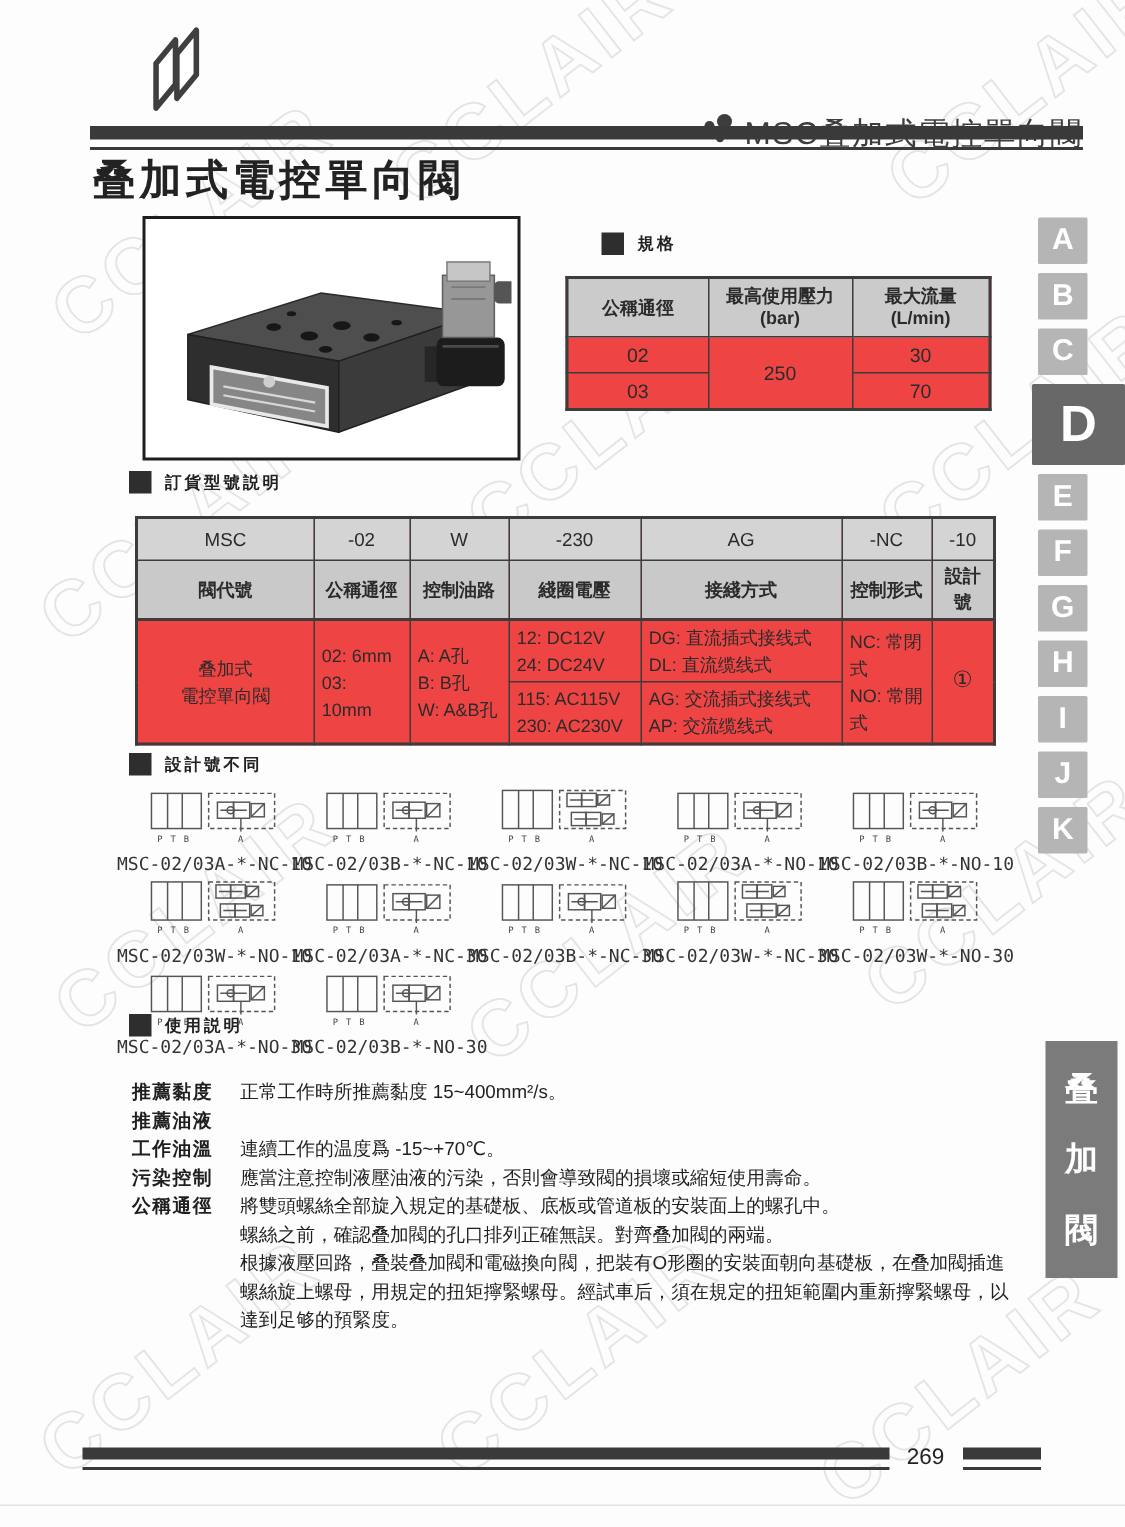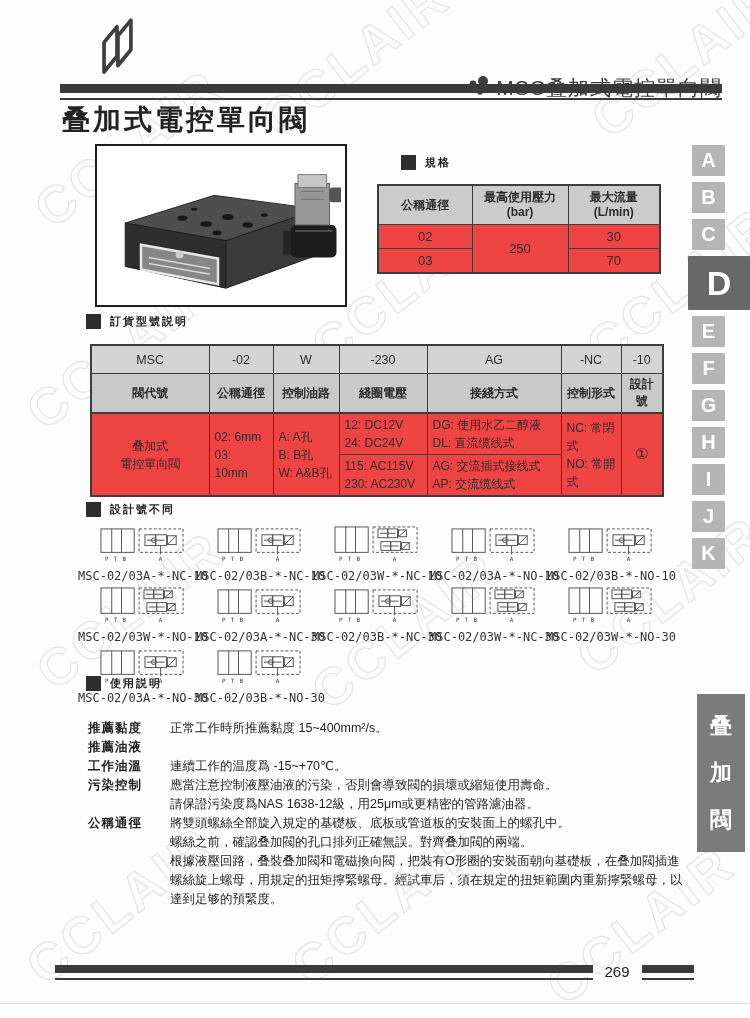--- a/index.html
+++ b/index.html
@@ -37,21 +37,21 @@
   .footnote{position:absolute;left:95px;top:466px;font-size:12.5px;color:#222;letter-spacing:.5px;}
   
   .symbols-grid{position:absolute;left:90px;top:525px;width:580px;display:flex;flex-wrap:wrap;column-gap:11px;row-gap:3px;z-index:1;}
   .sym-cell{width:106px;height:58px;display:flex;flex-direction:column;align-items:center;}
   .sym-label{font-family:"DejaVu Sans Mono",monospace;font-size:12px;color:#333;white-space:nowrap;margin-top:1px;}
   .sym-svg text{font-family:"DejaVu Sans Mono",monospace;font-size:6px;fill:#444;}
   
   .usage-body{position:absolute;left:88px;top:719px;width:606px;font-size:12.5px;color:#1f1f1f;}
   .u-row{display:flex;align-items:flex-start;}
   .u-label{width:62px;flex:0 0 auto;font-weight:bold;line-height:19px;letter-spacing:1px;}
-  .u-lines{flex:1;margin-left:20px;line-height:19px;}
+  .u-lines{flex:1;margin-left:10px;line-height:19px;}
   
   .side-tabs{position:absolute;left:688px;top:145px;width:62px;display:flex;flex-direction:column;gap:6px;z-index:2;}
   .tab{width:33px;height:31px;margin-left:4px;background:#b5b5b5;color:#fff;font-weight:bold;font-size:20px;
        display:flex;align-items:center;justify-content:center;border-radius:1px;}
   .tab.active{width:62px;height:54px;margin-left:0;background:#686868;font-size:34px;}
   .category-tab{position:absolute;left:697px;top:694px;width:48px;height:158px;background:#7b7b7b;color:#fff;
        display:flex;flex-direction:column;align-items:center;justify-content:space-evenly;
        font-size:22px;font-weight:bold;z-index:2;}
   
   .f-bar1{position:absolute;left:55px;top:965px;width:538px;height:8px;background:#3a3a3a;}
@@ -209,21 +209,21 @@
         <td rowspan="2">
           <div>A: A孔</div>
               <div>B: B孔</div>
               <div>W: A&amp;B孔</div>
         </td>
         <td>
           <div>12: DC12V</div>
               <div>24: DC24V</div>
         </td>
         <td>
-          <div>DG: 使用水乙二醇液</div>
+          <div>DG: 直流插式接线式</div>
               <div>DL: 直流缆线式</div>
         </td>
         <td rowspan="2">
           <div>NC: 常閉式</div>
               <div>NO: 常開式</div>
         </td>
         <td rowspan="2" class="tc" style="font-size:15px;">①</td>
       </tr>
       <tr class="body">
         <td>
@@ -549,21 +549,20 @@
       <div class="u-row">
         <div class="u-label">工作油溫</div>
         <div class="u-lines">
             <div>連續工作的温度爲 -15~+70℃。</div>
           </div>
       </div>
       <div class="u-row">
         <div class="u-label">污染控制</div>
         <div class="u-lines">
           <div>應當注意控制液壓油液的污染，否則會導致閥的損壞或縮短使用壽命。</div>
-          <div>請保證污染度爲NAS 1638-12級，用25μm或更精密的管路濾油器。</div>
         </div>
       </div>
       <div class="u-row">
         <div class="u-label">公稱通徑</div>
         <div class="u-lines">
           <div>將雙頭螺絲全部旋入規定的基礎板、底板或管道板的安裝面上的螺孔中。</div>
           <div>螺絲之前，確認叠加閥的孔口排列正確無誤。對齊叠加閥的兩端。</div>
           <div>根據液壓回路，叠裝叠加閥和電磁換向閥，把裝有O形圈的安裝面朝向基礎板，在叠加閥插進</div>
           <div>螺絲旋上螺母，用規定的扭矩擰緊螺母。經試車后，須在規定的扭矩範圍内重新擰緊螺母，以</div>
           <div>達到足够的預緊度。</div>

